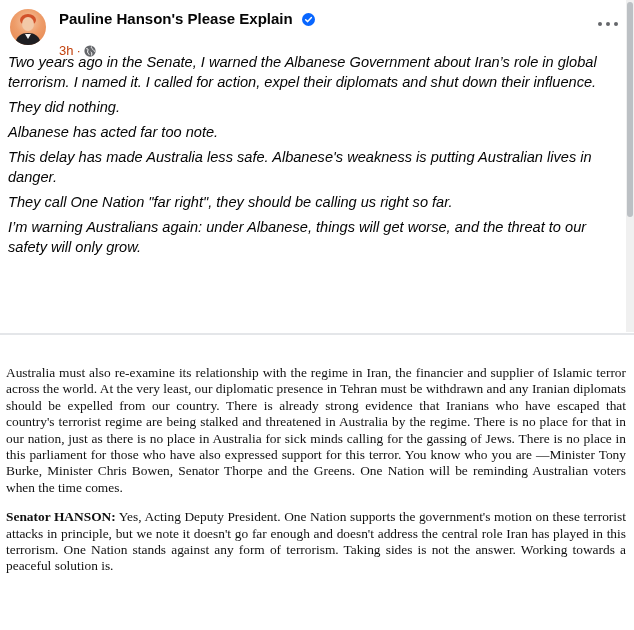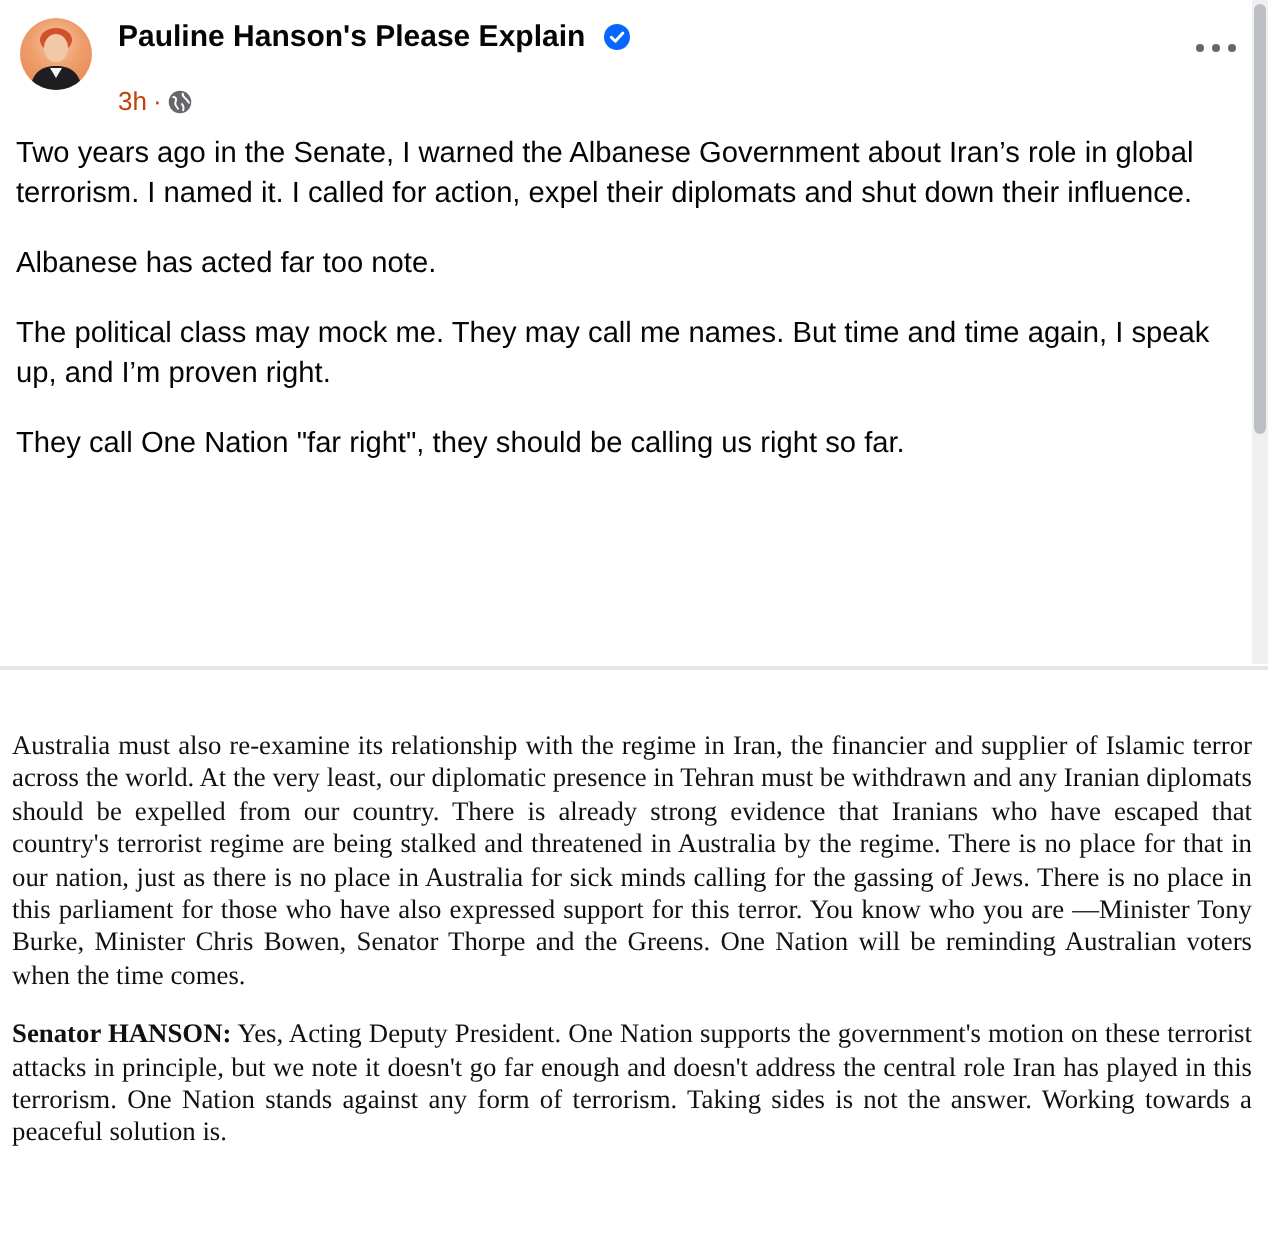--- a/index.html
+++ b/index.html
@@ -81,21 +81,22 @@
     }
     .post-body {
       position: absolute;
       left: 8px; top: 52px;
       width: 612px;
       font-size: 14.6px;
       line-height: 20px;
       color: #050505;
     }
     .post-body p {
-      margin: 15px 0 5px 0;
+      margin: 0 0 5px 0;
+      font-style: italic;
     }
     .scrollbar {
       position: absolute;
       left: 626px; top: 0;
       width: 8px; height: 332px;
       background: #f0f0f0;
     }
     .scrollbar-thumb {
       position: absolute;
       left: 1px; top: 2px;
@@ -157,23 +158,25 @@
   </div>
 
   <div class="more-button">
     <span></span>
     <span></span>
     <span></span>
   </div>
 
   <div class="post-body">
     <p>Two years ago in the Senate, I warned the Albanese Government about Iran’s role in global terrorism. I named it. I called for action, expel their diplomats and shut down their influence.</p>
+    <p>They did nothing.</p>
     <p>Albanese has acted far too note.</p>
-    <p>The political class may mock me. They may call me names. But time and time again, I speak up, and I’m proven right.</p>
+    <p>This delay has made Australia less safe. Albanese's weakness is putting Australian lives in danger.</p>
     <p>They call One Nation "far right", they should be calling us right so far.</p>
+    <p>I’m warning Australians again: under Albanese, things will get worse, and the threat to our safety will only grow.</p>
   </div>
 
   <div class="scrollbar">
     <div class="scrollbar-thumb"></div>
   </div>
 </div>
 
 <div class="divider"></div>
 
 <div class="hansard">

